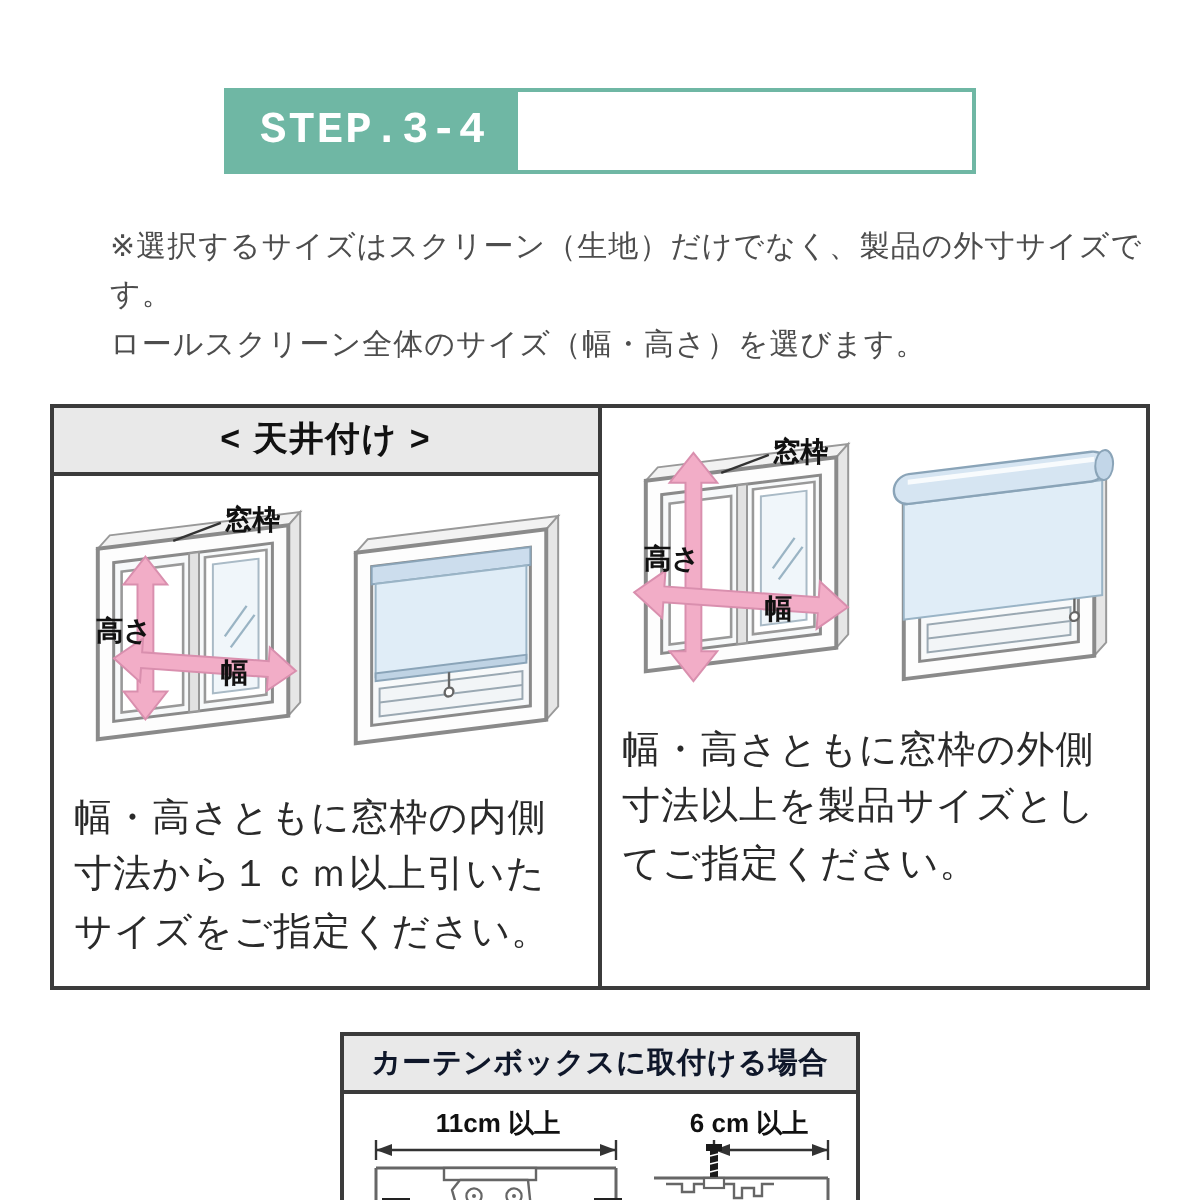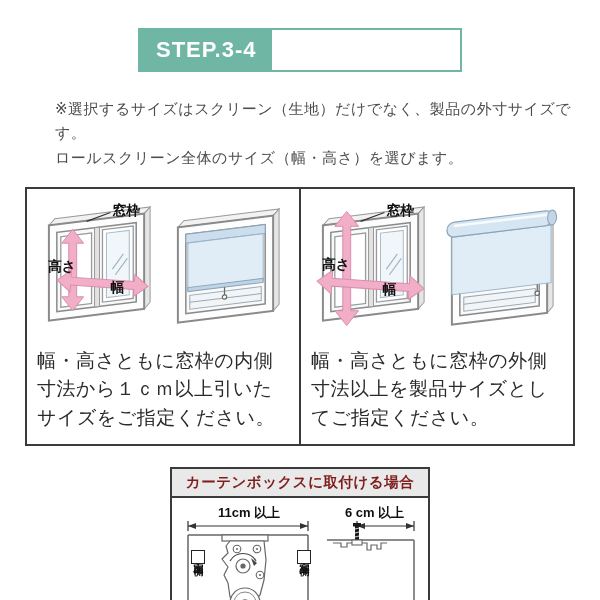--- a/index.html
+++ b/index.html
@@ -4,22 +4,22 @@
 <style>
   * { margin:0; padding:0; box-sizing:border-box; }
   html,body { background:#fff; }
   body {
     width:600px; height:600px;
     font-family:"Liberation Sans","DejaVu Sans",sans-serif;
     color:#222; overflow:hidden;
   }
   
   .step-header {
-    width:324px; margin:28px auto 0;
-    display:flex; border:2px solid #6fb7a4; background:#fff;
+    width:376px; margin:44px auto 0;
+    display:flex; border:2px solid #6fb7a4; background:#fff;font-family:Liberation Mono, monospace;
   }
   .step-label {
     background:#6fb7a4; color:#fff; font-weight:bold;
     font-size:22px; letter-spacing:1px;
     padding:7px 15px 7px 16px; white-space:nowrap;
   }
   .step-title {
     flex:1; display:flex; align-items:center; justify-content:center;
     font-weight:bold; font-size:18.5px; color:#1a1a1a; letter-spacing:1px;
   }
@@ -44,21 +44,21 @@
     margin-top:2px; font-size:19px; line-height:1.5;
     color:#2a2a2a; letter-spacing:.5px;
   }
   
   .curtain-box {
     width:260px; margin:21px auto 0; border:2px solid #3b3b3b; background:#fff;
   }
   .cb-header {
     background:#e9e9e9; border-bottom:2px solid #3b3b3b;
     text-align:center; font-weight:bold; font-size:14.5px;
-    padding:4px 0; color:#7f1d1d; letter-spacing:.5px;
+    padding:4px 0; color:#0f172a; letter-spacing:.5px;
   }
   .cb-body { display:flex; justify-content:space-between; padding:6px 6px 4px; }
   .cb-diagram { }
   .cb-dim { font-size:13px; font-weight:bold; color:#111; text-align:center; height:16px; }
   .cb-art { position:relative; }
   .v-label {
     position:absolute; writing-mode:vertical-rl; text-orientation:upright;
     font-size:10px; font-weight:bold; line-height:1;
     border:1.5px solid #222; background:#fff; color:#111;
     padding:3px 1px; letter-spacing:2px;
@@ -77,20 +77,21 @@
 </div>
 
 <div class="intro">
   <div>※選択するサイズはスクリーン（生地）だけでなく、製品の外寸サイズです。</div>
   <div>ロールスクリーン全体のサイズ（幅・高さ）を選びます。</div>
 </div>
 
 <div class="panels">
 
   <div class="panel">
+    <div class="panel-header">&lt; 天井付け &gt;</div>
     <div class="panel-body">
       <div class="diagrams">
 
         <svg width="126" height="150" viewBox="0 0 126 150">
           <g transform="translate(12,30) skewY(-7)">
             <polygon points="0,0 96,0 102,-6 6,-6" fill="#f2f2f2" stroke="#999" stroke-width="1"></polygon>
             <polygon points="96,0 102,-6 102,90 96,96" fill="#e6e6e6" stroke="#999" stroke-width="1"></polygon>
             <rect x="0" y="0" width="96" height="96" fill="#fdfdfd" stroke="#8a8a8a" stroke-width="2"></rect>
             <rect x="8" y="8" width="80" height="80" fill="#f7f9fa" stroke="#8a8a8a" stroke-width="1.5"></rect>
             <rect x="46" y="8" width="5" height="80" fill="#e2e2e2" stroke="#999" stroke-width="1"></rect>

